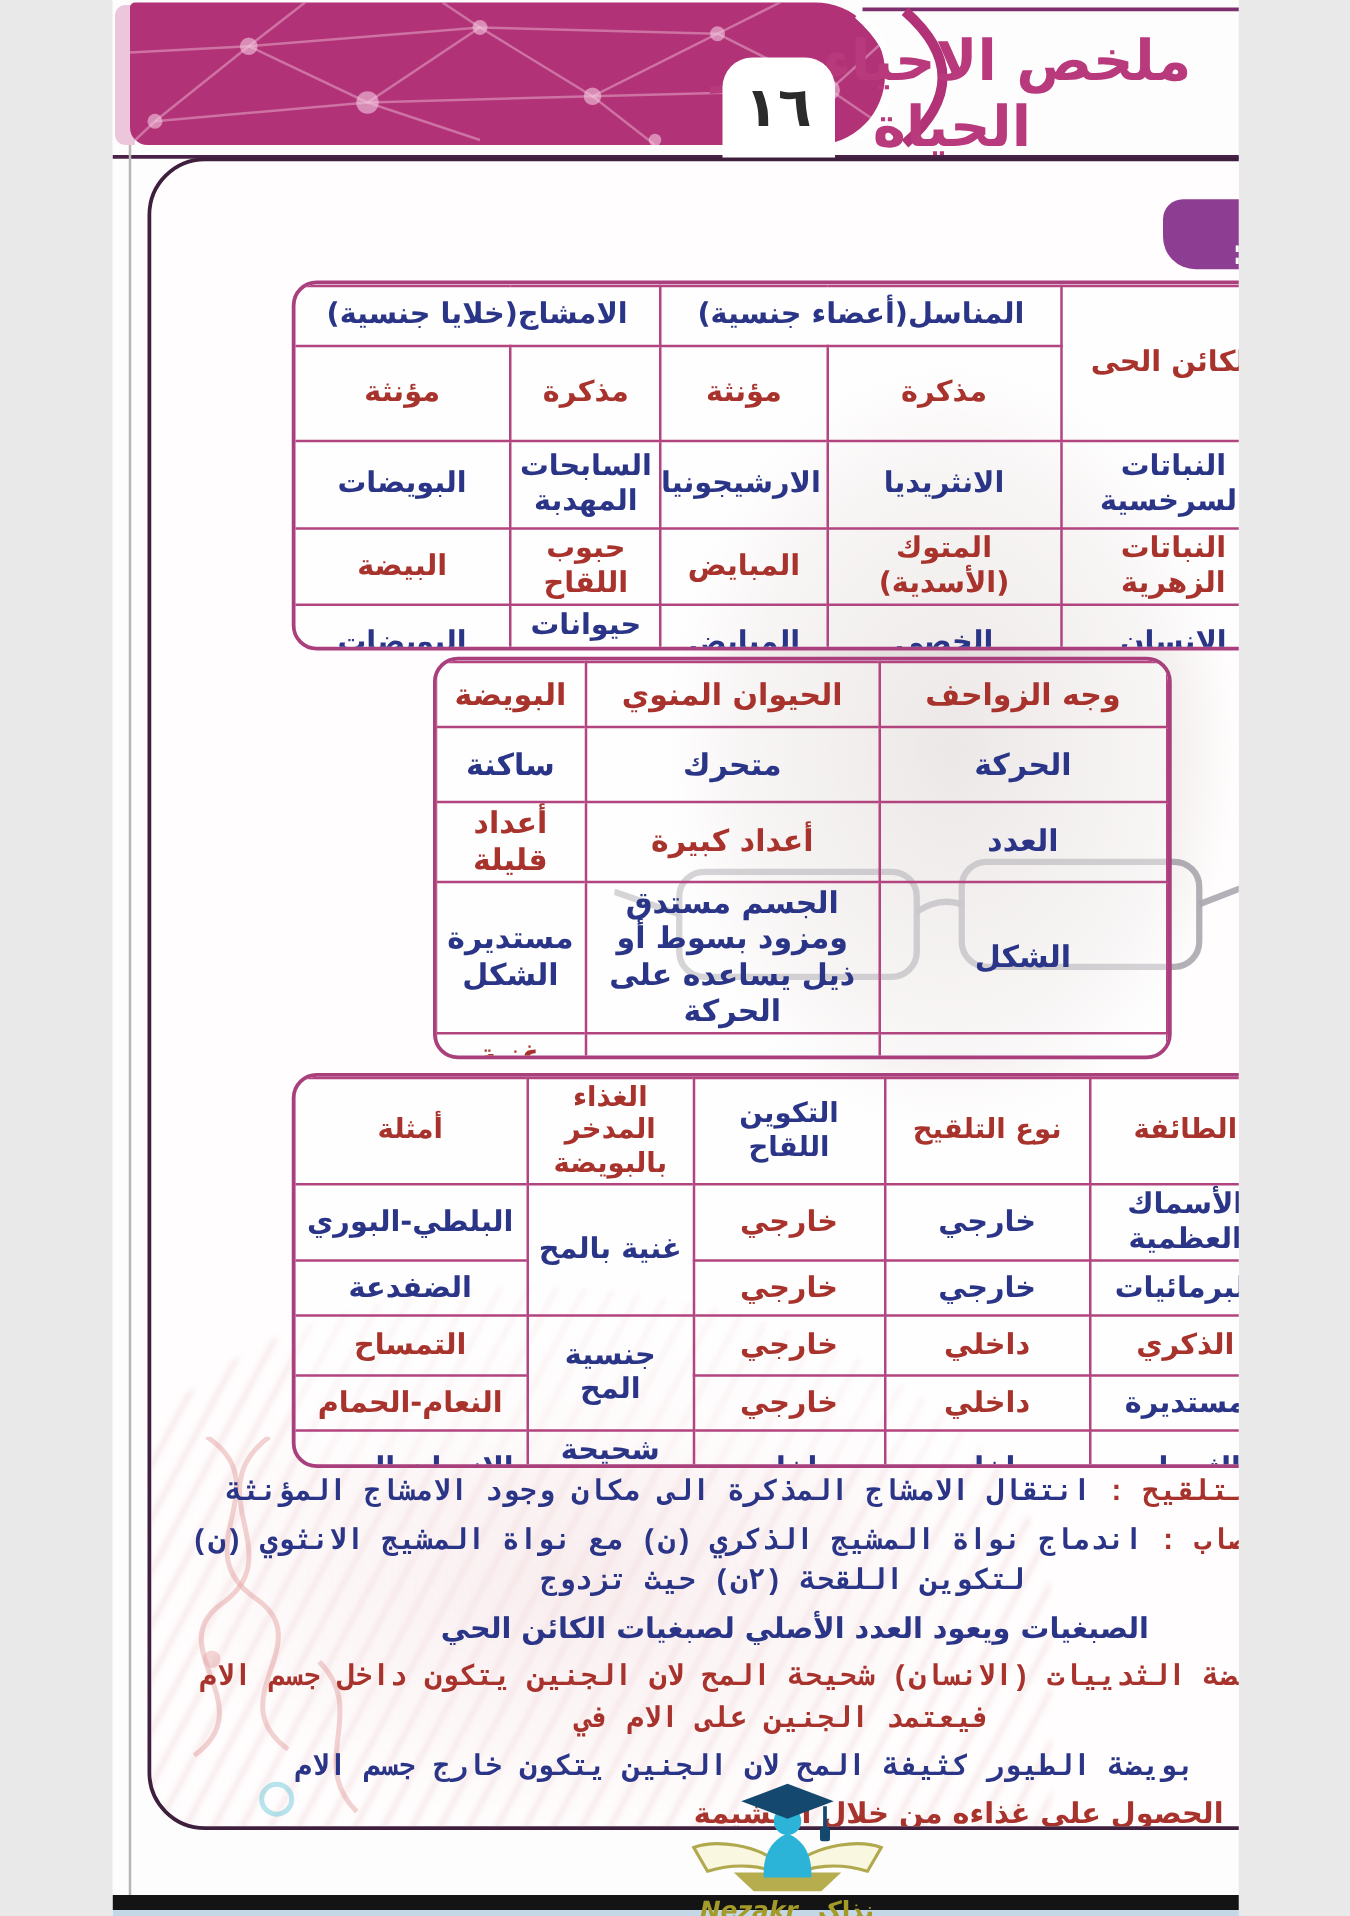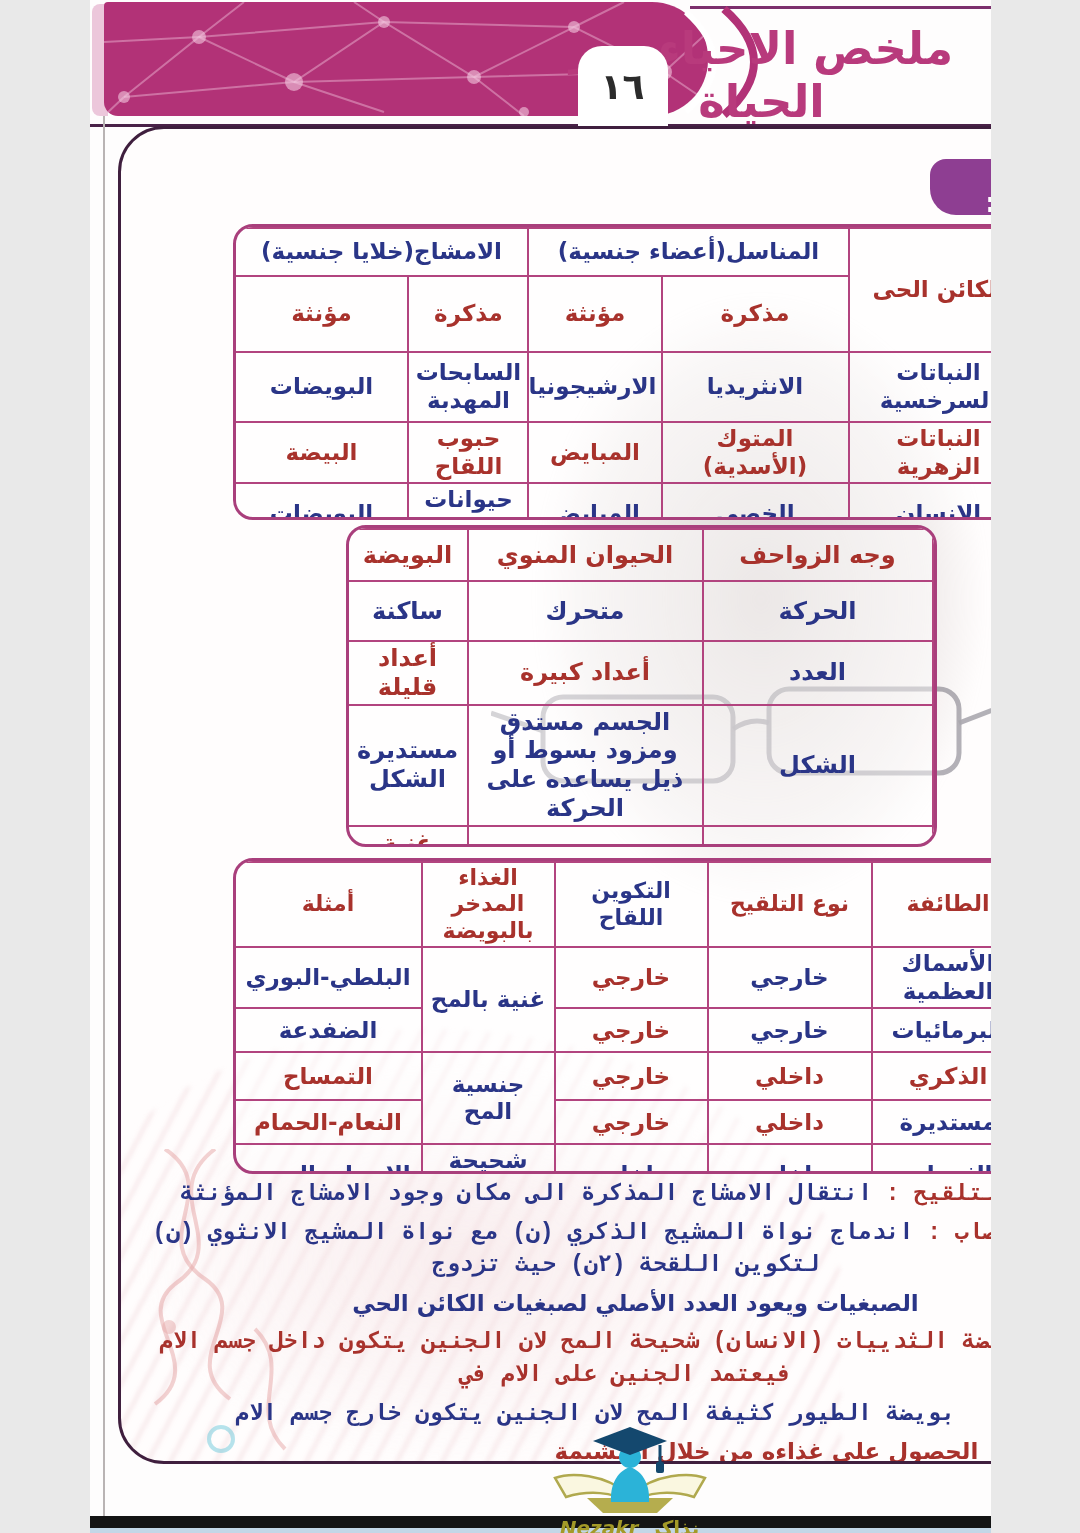--- a/index.html
+++ b/index.html
@@ -9,21 +9,21 @@
   .top-thin-rule{position:absolute;left:600px;top:6px;width:480px;height:3px;background:#7c2f6d;}
   .band-strip{position:absolute;left:2px;top:4px;width:16px;height:112px;background:#ecc7db;border-radius:8px 0 0 8px;}
   .band{position:absolute;left:14px;top:2px;width:604px;height:114px;background:#b23277;
         border-radius:4px 56px 56px 14px;overflow:hidden;}
   .band svg{position:absolute;left:0;top:0;}
   .title-arcs{position:absolute;left:0;top:0;width:1080px;height:124px;pointer-events:none;}
   .page-title{position:absolute;right:14px;top:22px;width:430px;text-align:center;
         color:#b83a7c;font-size:45px;font-weight:bold;letter-spacing:-1px;}
   .page-tab{position:absolute;left:488px;top:46px;width:90px;height:80px;background:#ffffff;
         border-radius:24px 24px 0 0;display:flex;align-items:center;justify-content:center;
-        font-size:36px;color:#2b2b2b;font-weight:bold;z-index:3;}
+        font-size:44px;color:#2b2b2b;font-weight:bold;z-index:3;}
   .top-rule{position:absolute;left:0;top:124px;width:1080px;height:3px;background:#4a2248;}
   .scan-line{position:absolute;left:13px;top:116px;width:2px;height:1417px;background:#b9b4b4;}
   
   .main-box{position:absolute;left:28px;top:126px;width:1017px;height:1332px;
         border:3px solid #3f1f3e;border-radius:46px;background:#fffdfd;overflow:hidden;}
   
   .wm{position:absolute;pointer-events:none;}
   .wm-head{left:350px;top:80px;width:580px;height:780px;border-radius:50%;
         background:radial-gradient(closest-side,rgba(186,173,170,0.50),rgba(186,173,170,0.18) 60%,rgba(186,173,170,0) 78%);
         filter:blur(5px);}

